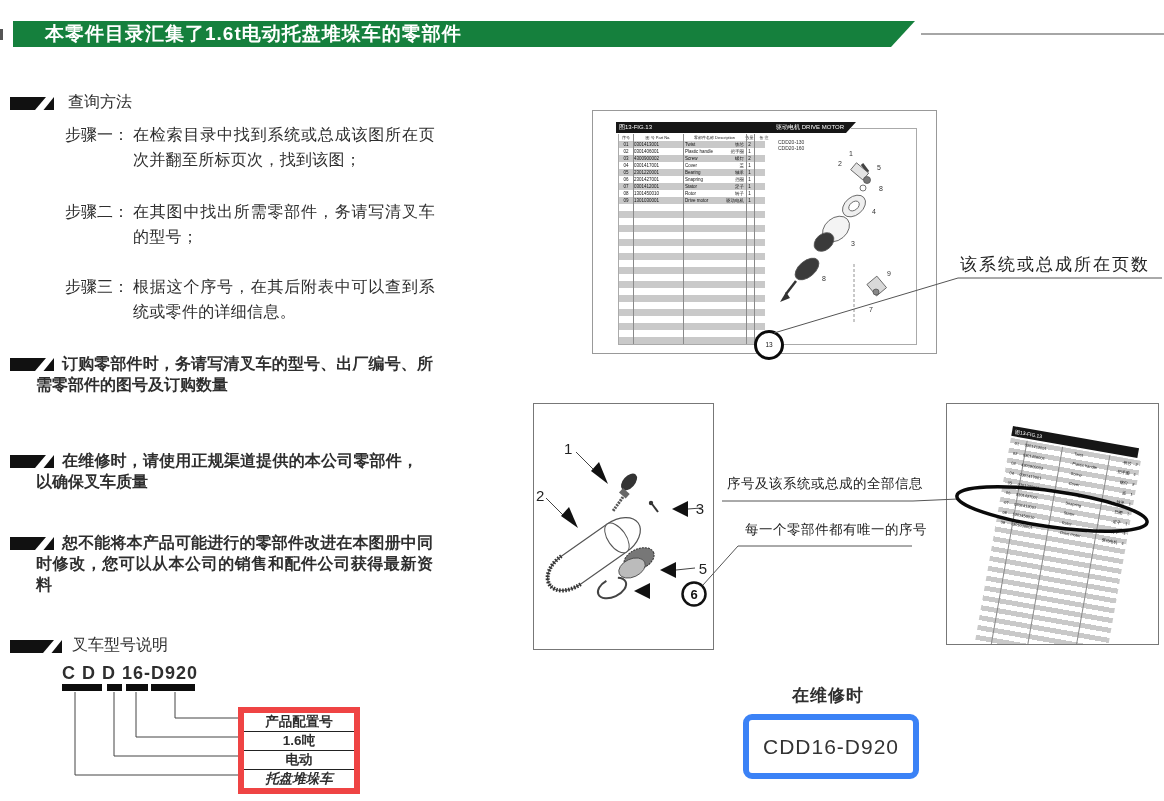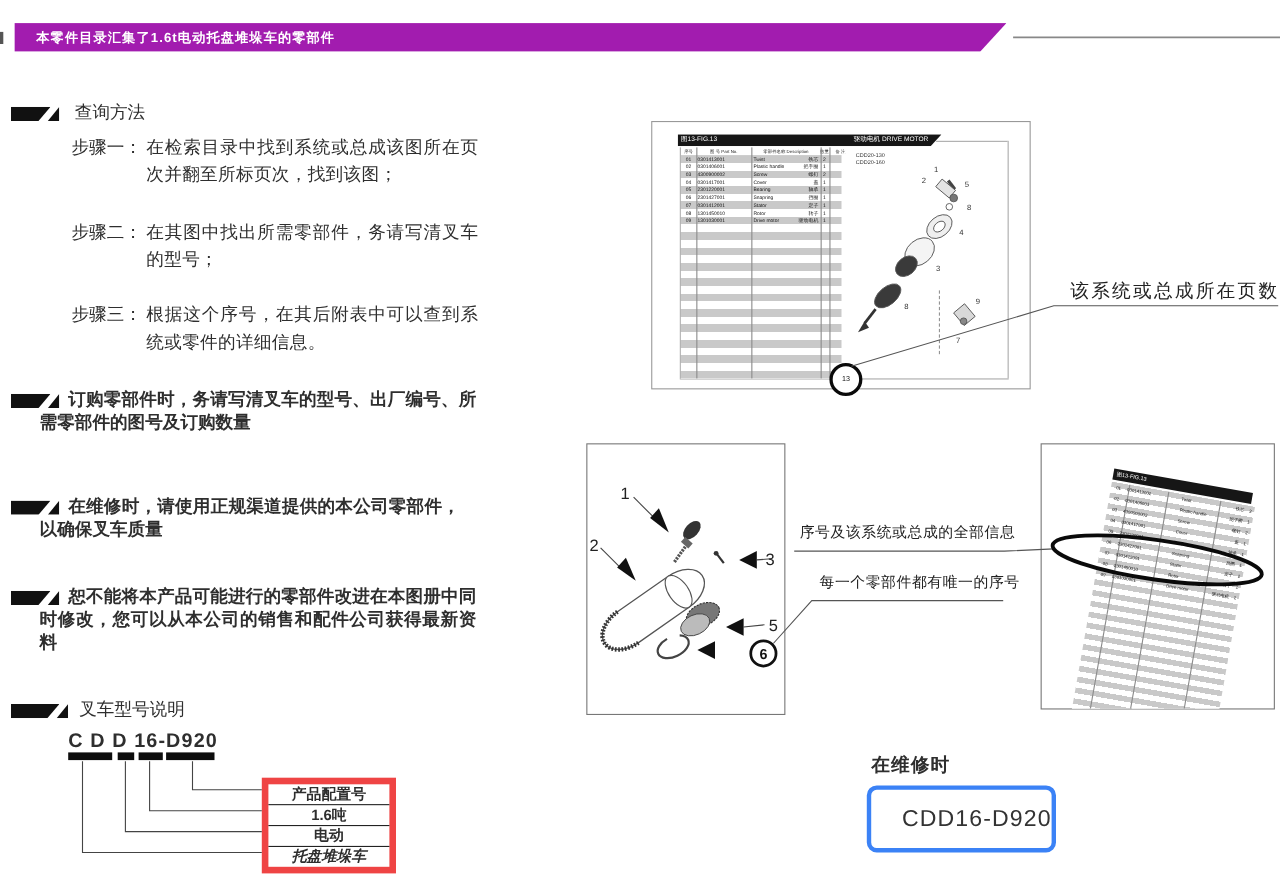--- a/index.html
+++ b/index.html
@@ -1,24 +1,24 @@
 <!DOCTYPE html>
 <html><head>
 <meta charset="utf-8">
 <style>
   html,body{margin:0;padding:0;background:#fff;}
   body{width:1164px;height:801px;position:relative;overflow:hidden;
        font-family:"Liberation Sans","DejaVu Sans",sans-serif;color:#2e2e2e;}
   .abs{position:absolute;}
 
   
-  .banner{left:13px;top:21px;width:902px;height:26px;background:#a21caf;
+  .banner{left:13px;top:21px;width:902px;height:26px;background:#15803d;
           clip-path:polygon(0 0,100% 0,calc(100% - 24px) 100%,0 100%);
-          color:#fff;font-size:12px;font-weight:bold;line-height:26px;
-          padding-left:20px;box-sizing:border-box;letter-spacing:1px;white-space:nowrap;}
+          color:#fff;font-size:19px;font-weight:bold;line-height:26px;
+          padding-left:32px;box-sizing:border-box;letter-spacing:1px;white-space:nowrap;}
   .edge-mark{left:0;top:29px;width:3px;height:11px;background:#555;}
 
   
   .mk{height:13px;display:flex;}
   .mk .b{display:block;height:13px;background:#111;
          clip-path:polygon(0 0,100% 0,calc(100% - 11px) 100%,0 100%);}
   .mk .t{display:block;height:13px;width:15px;margin-left:-7px;background:#111;
          clip-path:polygon(100% 0,100% 100%,30% 100%);}
 
   .h1{font-size:16px;font-weight:normal;}
@@ -68,26 +68,26 @@
           font-size:5px;line-height:10px;padding-left:3px;box-sizing:border-box;white-space:nowrap;}
   .p3stripes{left:0;top:12px;width:132px;height:238px;
              background:repeating-linear-gradient(#c9c9c9 0 5px,#ffffff 5px 10px);}
   .p3rows{left:0;top:12px;width:132px;}
   .p3rows .crow{height:10px;line-height:10px;font-size:4px;}
   .p3v{top:12px;height:238px;}
 
   
   .lblA{left:727px;top:475px;font-size:13.5px;letter-spacing:.5px;color:#222;white-space:nowrap;}
   .lblB{left:745px;top:521px;font-size:13.5px;letter-spacing:.5px;color:#222;white-space:nowrap;}
-  .lblP{left:960px;top:253px;font-size:17px;letter-spacing:2px;color:#222;white-space:nowrap;margin-left:13px;}
+  .lblP{left:960px;top:253px;font-size:17px;letter-spacing:2px;color:#222;white-space:nowrap;}
 
   
   .spec-h{left:792px;top:684px;font-size:17px;font-weight:bold;letter-spacing:1px;}
-  .spec-box{left:743px;top:714px;width:164px;height:53px;border:4px solid #3b82f6;border-radius:9px;
-            font-size:21px;color:#333;text-align:right;line-height:53px;letter-spacing:1px;background:#fff;margin-left:45px;}
+  .spec-box{left:743px;top:714px;width:164px;height:53px;border:6px solid #3b82f6;border-radius:9px;
+            font-size:21px;color:#333;text-align:center;line-height:53px;letter-spacing:1px;background:#fff;}
 
   svg text{font-family:"Liberation Sans","DejaVu Sans",sans-serif;}
   .overlay{left:0;top:0;z-index:40;pointer-events:none;}
 </style>
 </head>
 <body>
 
 <div class="abs edge-mark"></div>
 <div class="abs banner">
   <span>本零件目录汇集了1.6t电动托盘堆垛车的零部件</span>

